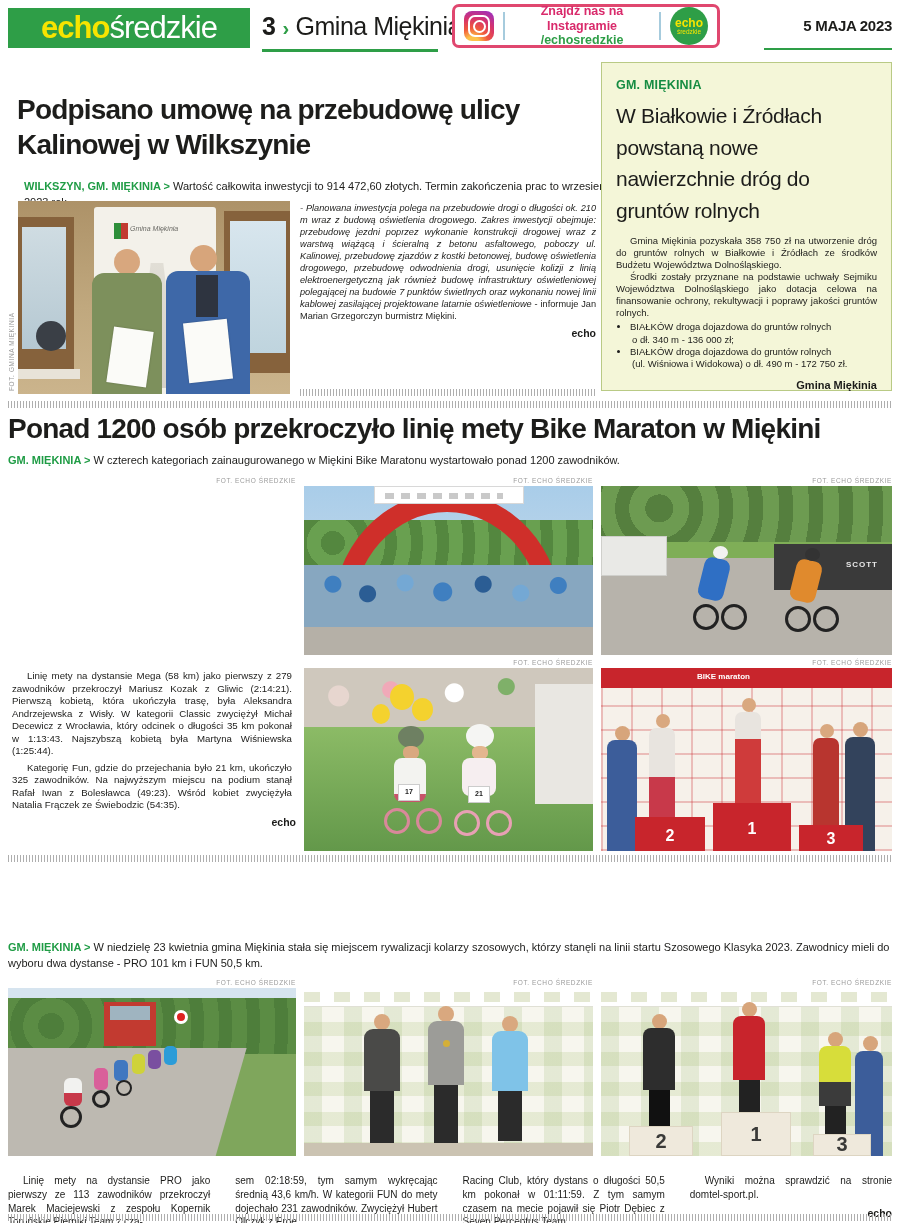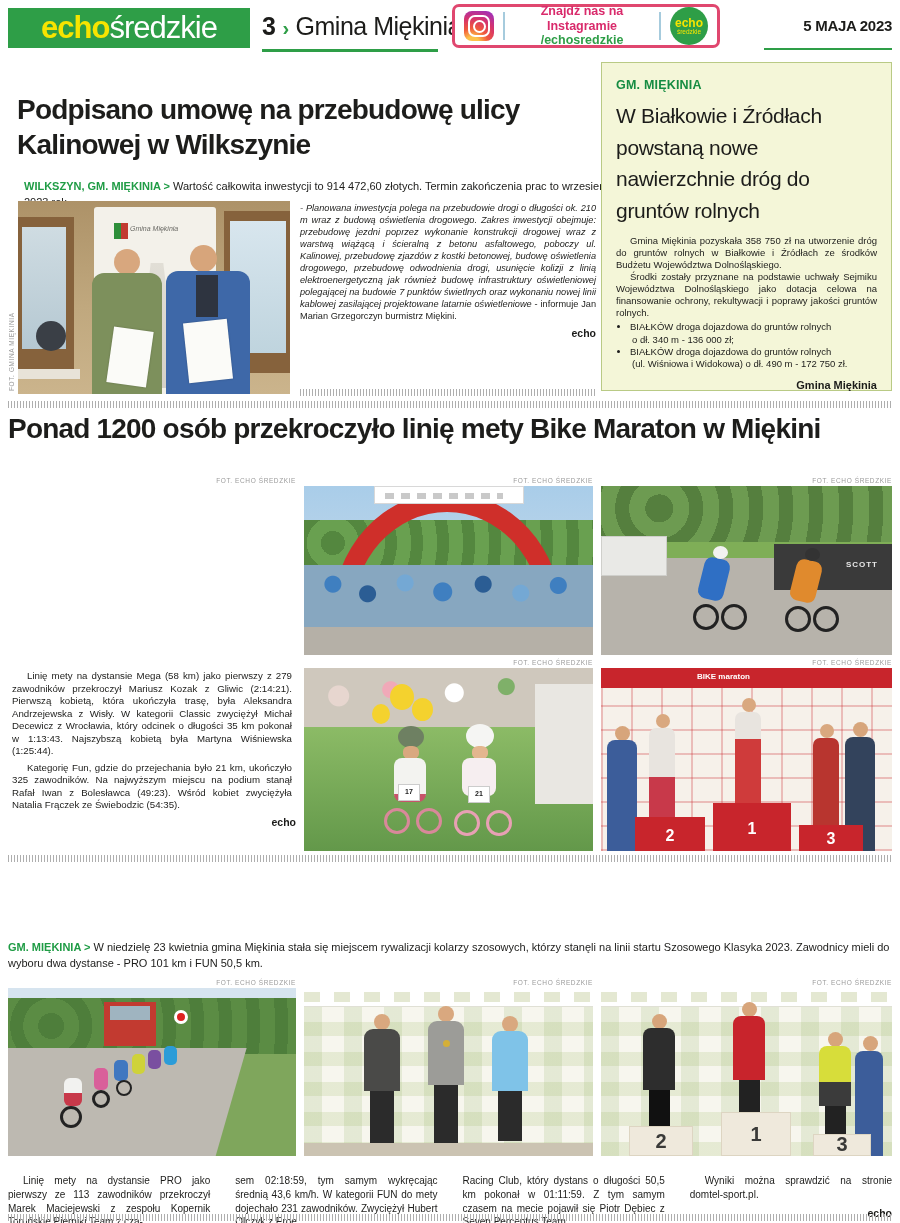--- a/index.html
+++ b/index.html
@@ -154,20 +154,24 @@
         <span class="b">BIAŁKÓW</span><span> droga dojazdowa do gruntów rolnych</span>
         <span class="l2">(ul. Wiśniowa i Widokowa) o dł. 490 m - 172 750 zł.</span>
       </li>
     </ul>
     <span class="ssig">Gmina Miękinia</span>
   </div>
 
   <div class="abs tick" style="left:8px;top:401px;width:884px;"></div>
 
   <h1 class="abs h1" style="left:8px;top:412px;width:884px;margin:0;">Ponad 1200 osób przekroczyło linię mety Bike Maraton w Miękini</h1>
+  <p class="abs lead" style="left:8px;top:453px;width:884px;margin:0;">
+    <span class="lbl">GM. MIĘKINIA &gt;</span>
+    <span>W czterech kategoriach zainaugurowanego w Miękini Bike Maratonu wystartowało ponad 1200 zawodników.</span>
+  </p>
 
   <span class="credit" style="left:8px;top:477px;width:288px;">FOT. ECHO ŚREDZKIE</span>
   <span class="credit" style="left:304px;top:477px;width:289px;">FOT. ECHO ŚREDZKIE</span>
   <span class="credit" style="left:601px;top:477px;width:291px;">FOT. ECHO ŚREDZKIE</span>
 
 
   <div class="photo" style="left:304px;top:486px;width:289px;height:169px;background:linear-gradient(#a9cde9,#c2d8ea 60%);">
     <span class="f" style="left:0;top:34px;width:100%;height:46px;background:repeating-radial-gradient(circle at 10% 50%,#54873f 0 12px,#69a050 12px 26px);"></span>
     <span class="f" style="left:28px;top:6px;width:230px;height:250px;border:20px solid #cf2f2a;border-radius:50%;box-sizing:border-box;"></span>
     <span class="f" style="left:70px;top:0;width:150px;height:18px;background:#fff;border:1px solid #d8d8d8;box-sizing:border-box;background-image:repeating-linear-gradient(90deg,#c9c9c9 0 9px,transparent 9px 16px);background-size:80% 6px;background-position:10px 6px;background-repeat:no-repeat;"></span>

